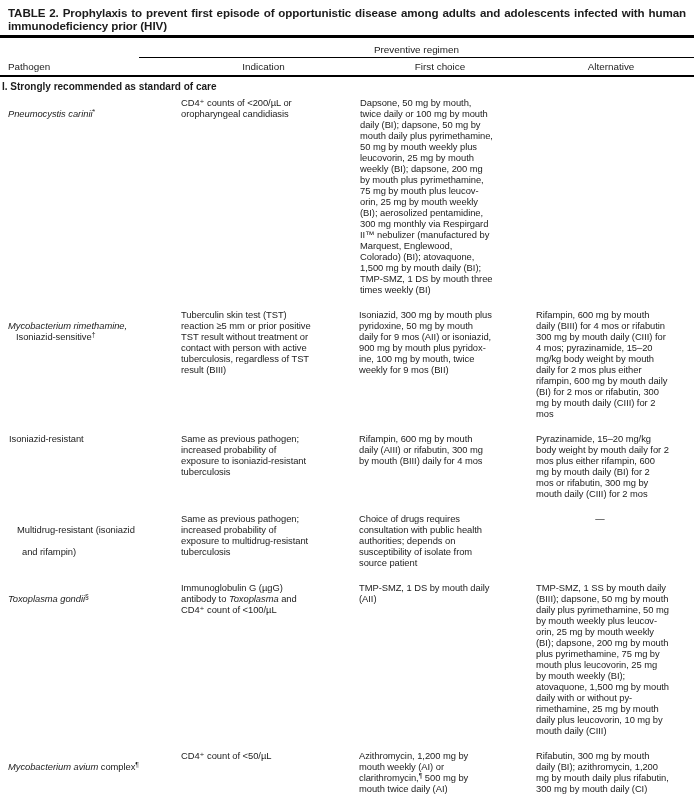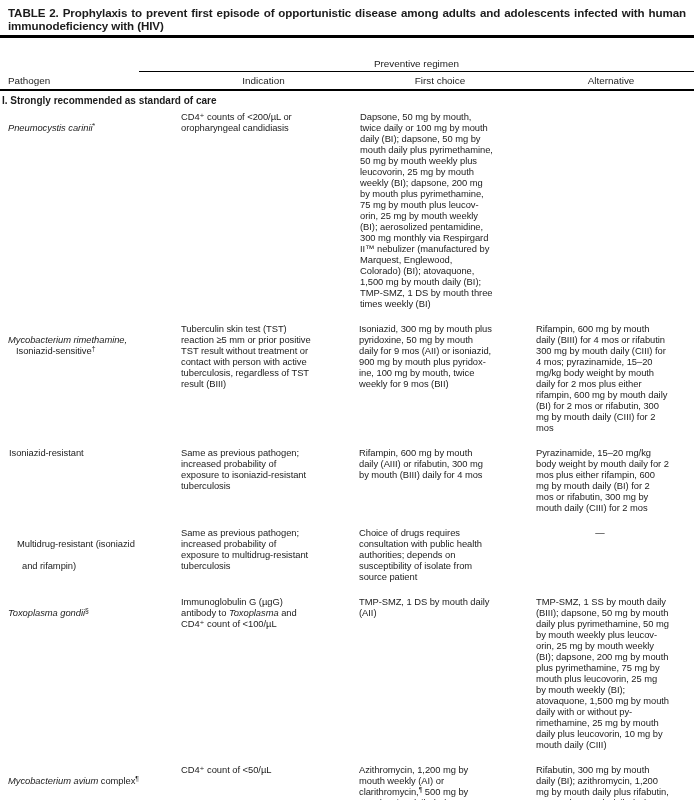--- a/index.html
+++ b/index.html
@@ -16,21 +16,21 @@
   .title {
     padding:6px 8px 3px 8px;
     border-bottom:3px solid #000;
     font-weight:bold;
     font-size:11.6px;
     line-height:13px;
     letter-spacing:-0.1px;
   }
   .title .l1 { text-align:justify; text-align-last:justify; }
   
-  .group-row { margin-top:20px; }
+  .group-row { margin-top:6px; }
   .group-underline {
     margin-left:139px;
     border-bottom:1px solid #000;
     padding-bottom:2px;
     text-align:center;
     font-size:9.9px;
   }
   .col-headers {
     display:grid;
     grid-template-columns:175px 177px 176px 166px;
@@ -66,21 +66,21 @@
   .l2b { padding-left:14px; }     
   .dash-center { text-align:center; padding-right:30px; }
 </style>
 </head>
 <body>
 
 <div class="page">
 
   <div class="title">
     <div class="l1">TABLE 2. Prophylaxis to prevent first episode of opportunistic disease among adults and adolescents infected with human</div>
-    <div class="l2t">immunodeficiency with (HIV)</div>
+    <div class="l2t">immunodeficiency prior (HIV)</div>
   </div>
 
   <div class="group-row">
     <div class="group-underline">
       <span>Preventive regimen</span>
     </div>
   </div>
 
   <div class="col-headers">
     <div class="h1">Pathogen</div>

